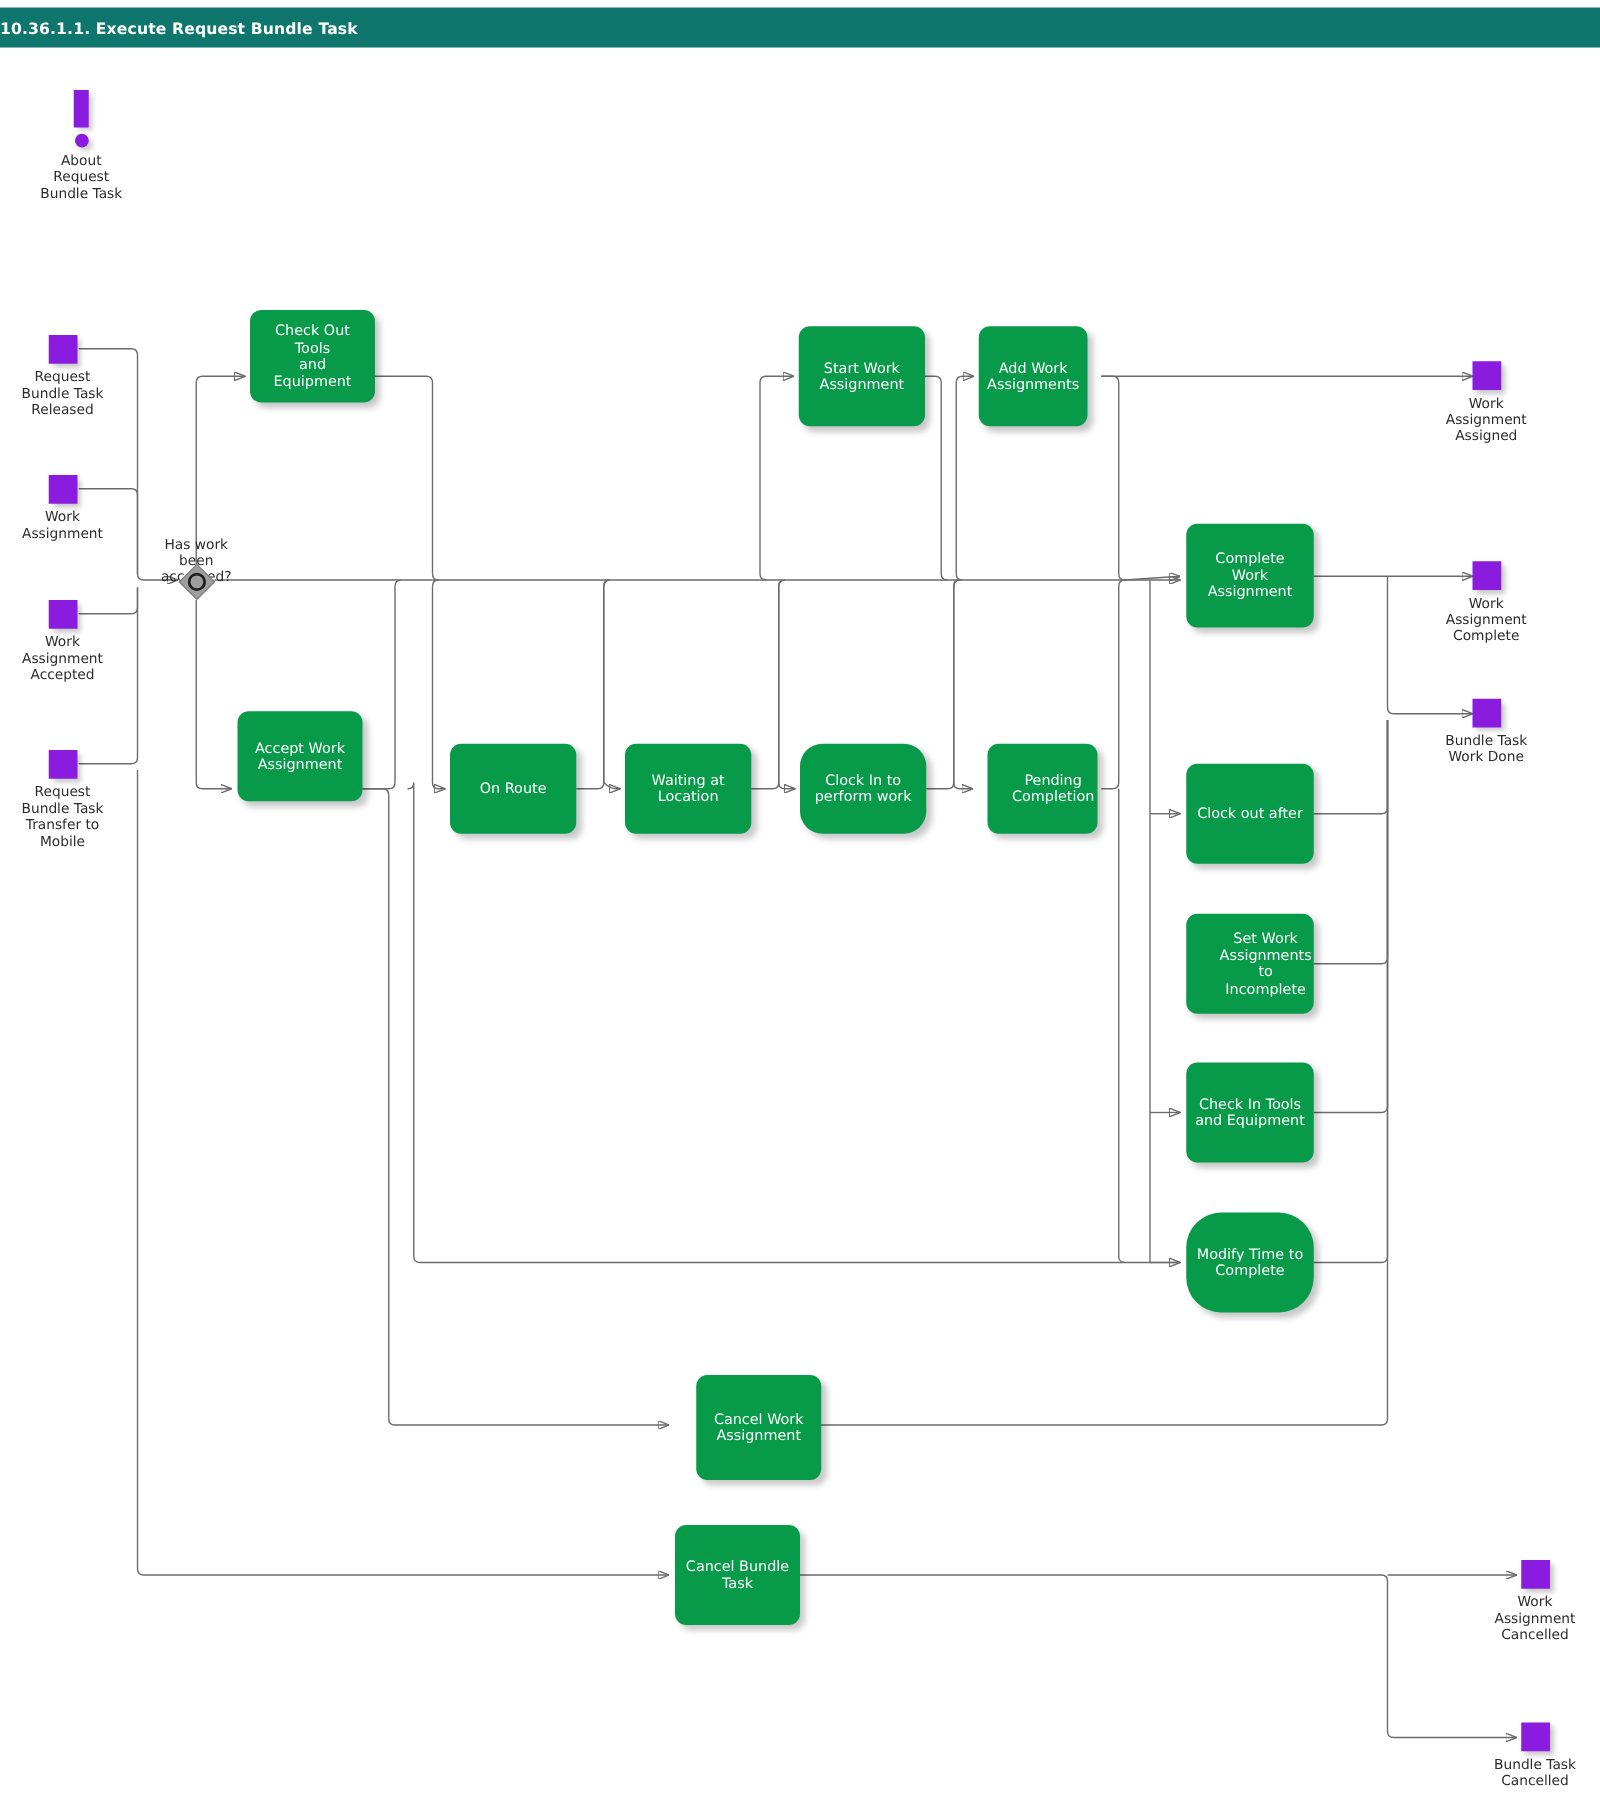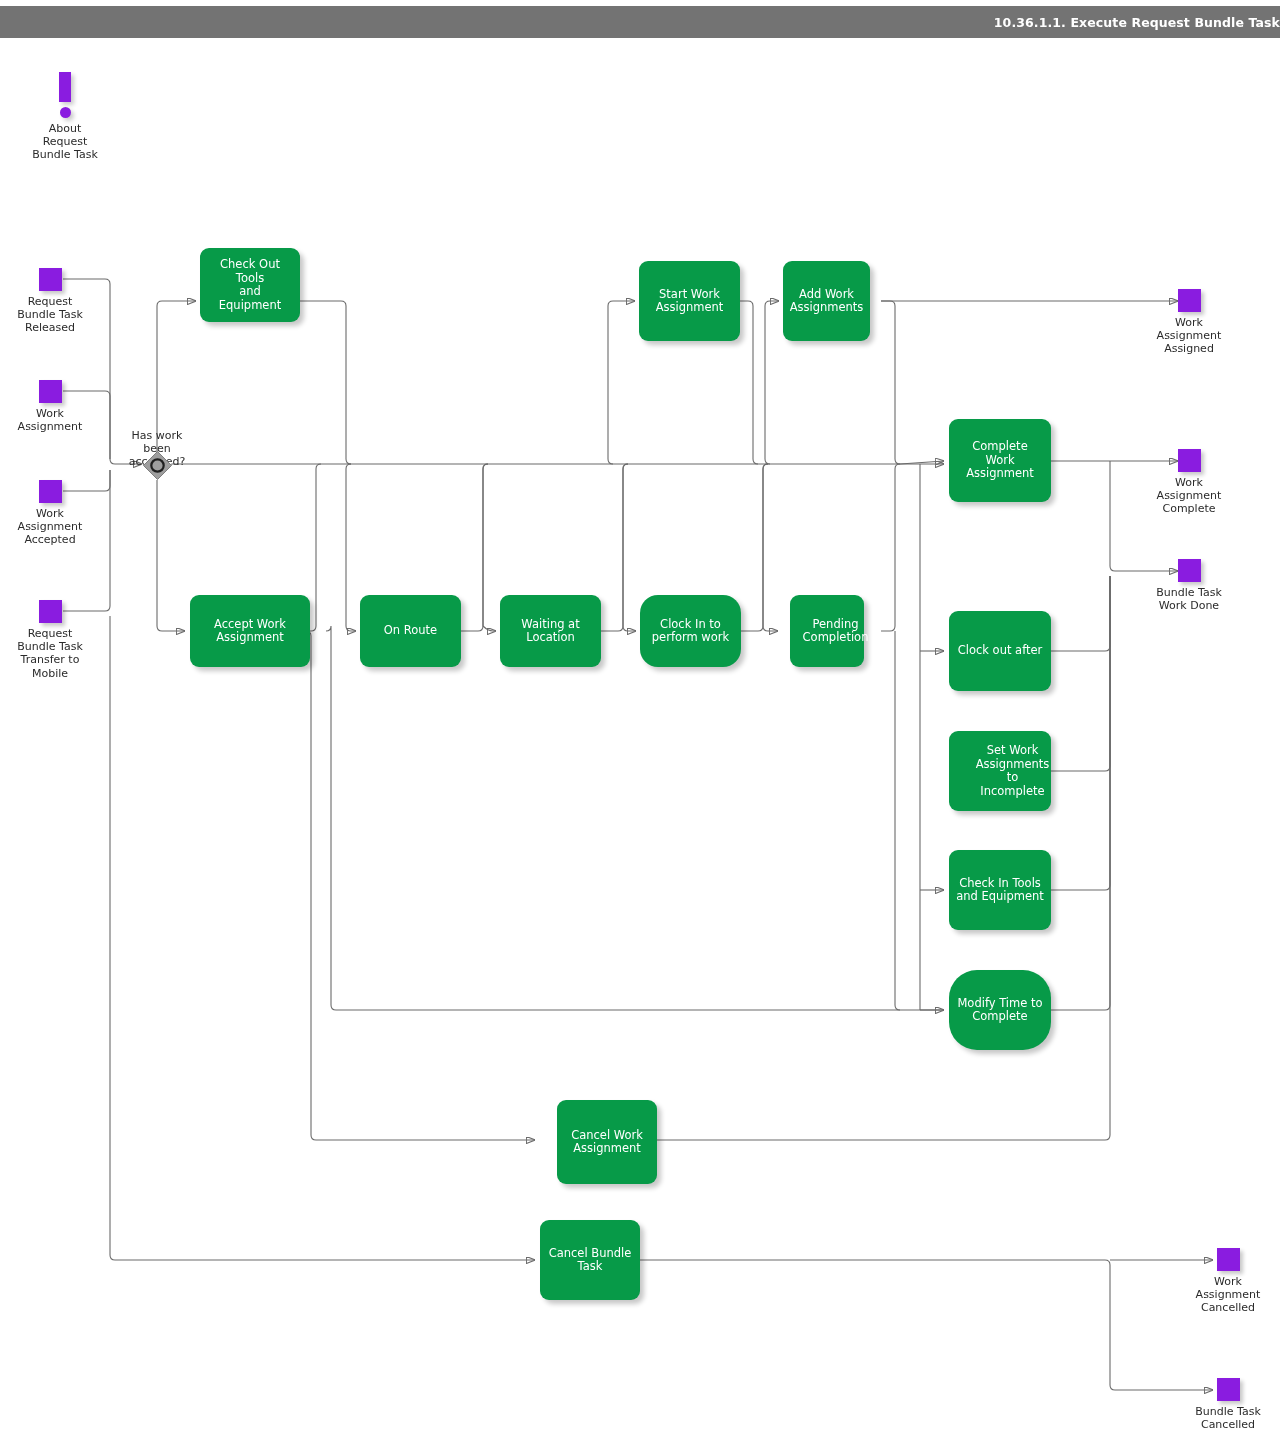--- a/index.html
+++ b/index.html
@@ -17,24 +17,24 @@
     overflow: hidden;
   }
 
   
   #title-bar {
     position: absolute;
     left: 0;
     top: 6px;
     width: 1280px;
     height: 32px;
-    background: #737373;
+    background: #0f766e;
     display: flex;
     align-items: center;
-    justify-content: flex-end;
+    justify-content: flex-start;
   }
   #title-bar .title-text {
     color: #ffffff;
     font-size: 12.5px;
     font-weight: bold;
     font-family: "DejaVu Sans", sans-serif;
     letter-spacing: 0.1px;
   }
 
   
@@ -308,40 +308,40 @@
   <div class="task node" style="left:783px; top:261px; width:87px; height:80px;">
     <span class="task-label">Add Work
 Assignments</span>
   </div>
 
   <div class="task node" style="left:949px; top:419px; width:102px; height:83px;">
     <span class="task-label">Complete Work
 Assignment</span>
   </div>
 
-  <div class="task node" style="left:190px; top:595px; width:120px; height:72px;">
+  <div class="task node" style="left:190px; top:569px; width:100px; height:72px;">
     <span class="task-label">Accept Work
 Assignment</span>
   </div>
 
   <div class="task node" style="left:360px; top:595px; width:101px; height:72px;">
     <span class="task-label">On Route</span>
   </div>
 
   <div class="task node" style="left:500px; top:595px; width:101px; height:72px;">
     <span class="task-label">Waiting at
 Location</span>
   </div>
 
   <div class="task node" style="left:640px; top:595px; width:101px; height:72px;border-radius:18px;">
     <span class="task-label">Clock In to
 perform work</span>
   </div>
 
-  <div class="task node" style="left:790px; top:595px; width:74px; height:72px;padding-left:17px;">
+  <div class="task node" style="left:790px; top:595px; width:88px; height:72px;padding-left:17px;">
     <span class="task-label">Pending
 Completion</span>
   </div>
 
   <div class="task node" style="left:949px; top:611px; width:102px; height:80px;">
     <span class="task-label">Clock out after</span>
   </div>
 
   <div class="task node" style="left:949px; top:731px; width:102px; height:80px;padding-left:25px;">
     <span class="task-label">Set Work

